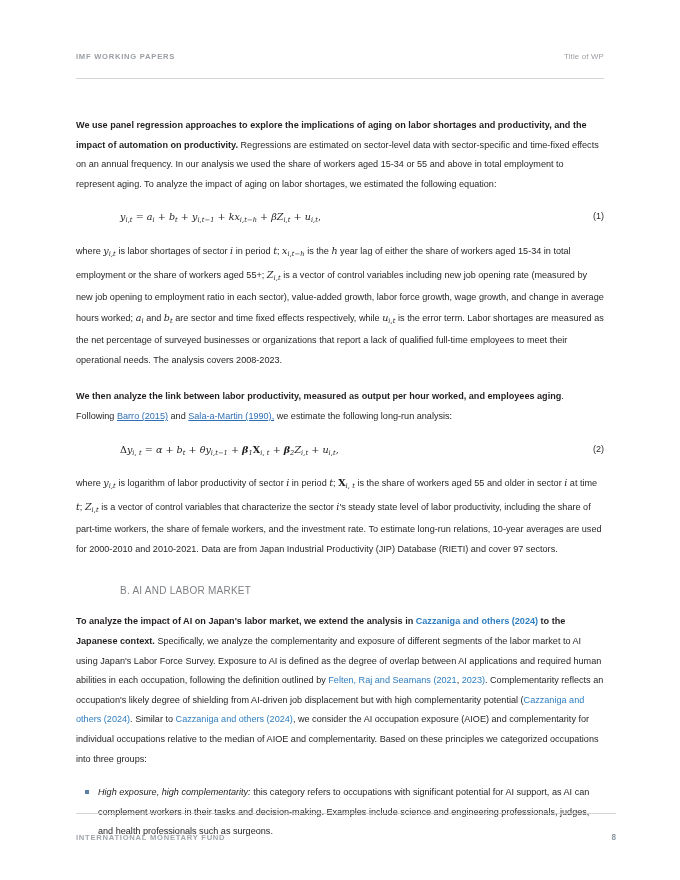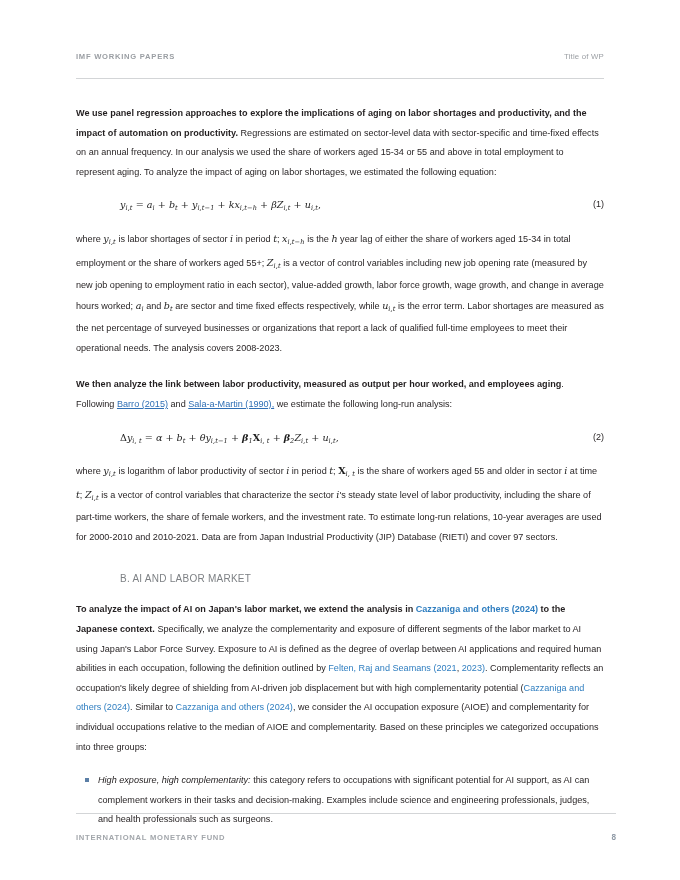--- a/index.html
+++ b/index.html
@@ -47,21 +47,21 @@
   .rh-right {
     font-size: 7.8px;
     color: #9a9ea3;
     letter-spacing: 0.2px;
   }
 
   
   .content {
     position: absolute;
     left: 76px;
-    top: 104px;
+    top: 116px;
     width: 528px;
   }
 
   p.para {
     margin: 0 0 17px 0;
     font-size: 9.1px;
     line-height: 19.6px;
     text-align: left;
     color: #231f20;
   }

